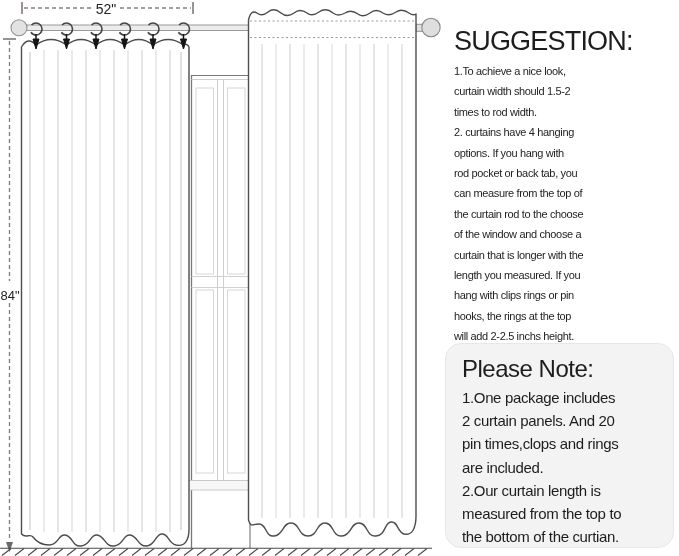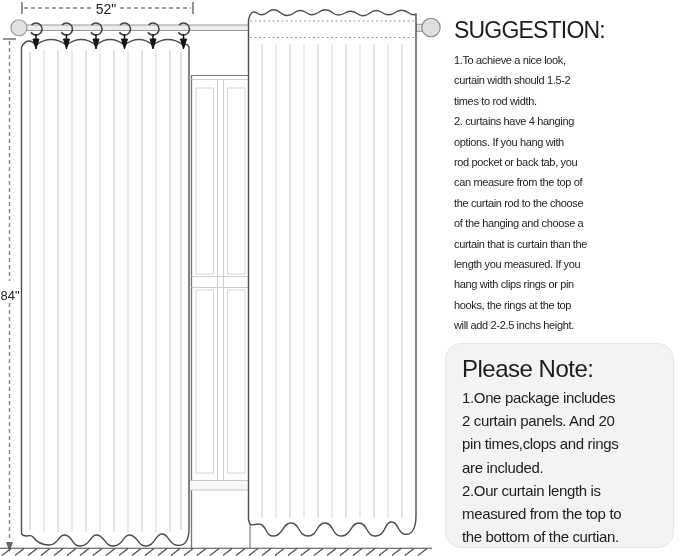--- a/index.html
+++ b/index.html
@@ -4,22 +4,22 @@
 <style>
   html,body { margin:0; padding:0; background:#ffffff; }
   .page {
     position:relative; width:679px; height:556px; overflow:hidden;
     background:#ffffff; color:#1d1d1d;
     font-family:"Liberation Sans", sans-serif;
   }
   .diagram { position:absolute; left:0; top:0; }
   .suggestion { position:absolute; left:454px; top:10px; width:226px; }
   .suggestion-title {
-    font-size:23px; line-height:33px; letter-spacing:-0.8px;
-    margin:4px 0 3px 0; white-space:nowrap;
+    font-size:27px; line-height:33px; letter-spacing:-0.8px;
+    margin:15px 0 3px 0; white-space:nowrap;
   }
   .s-line {
     font-size:11px; line-height:20.4px; letter-spacing:-0.35px;
     white-space:nowrap;
   }
   .note-box {
     position:absolute; left:445px; top:343px; width:229px; height:205px;
     box-sizing:border-box; background:#f3f3f3; border:1px solid #e7e7e7;
     border-radius:16px; padding:10px 0 0 16px;
   }
@@ -185,22 +185,22 @@
   <div class="suggestion">
     <div class="suggestion-title">SUGGESTION:</div>
     <div class="s-line">1.To achieve a nice look,</div>
     <div class="s-line">curtain width should 1.5-2</div>
     <div class="s-line">times to rod width.</div>
     <div class="s-line">2. curtains have 4 hanging</div>
     <div class="s-line">options. If you hang with</div>
     <div class="s-line">rod pocket or back tab, you</div>
     <div class="s-line">can measure from the top of</div>
     <div class="s-line">the curtain rod to the choose</div>
-    <div class="s-line">of the hanging and choose a</div>
-    <div class="s-line">curtain that is curtain than the</div>
+    <div class="s-line">of the window and choose a</div>
+    <div class="s-line">curtain that is longer with the</div>
     <div class="s-line">length you measured. If you</div>
     <div class="s-line">hang with clips rings or pin</div>
     <div class="s-line">hooks, the rings at the top</div>
     <div class="s-line">will add 2-2.5 inchs height.</div>
   </div>
 
   <div class="note-box">
     <div class="note-title">Please Note:</div>
     <div class="n-line">1.One package includes</div>
     <div class="n-line">2 curtain panels. And 20</div>

